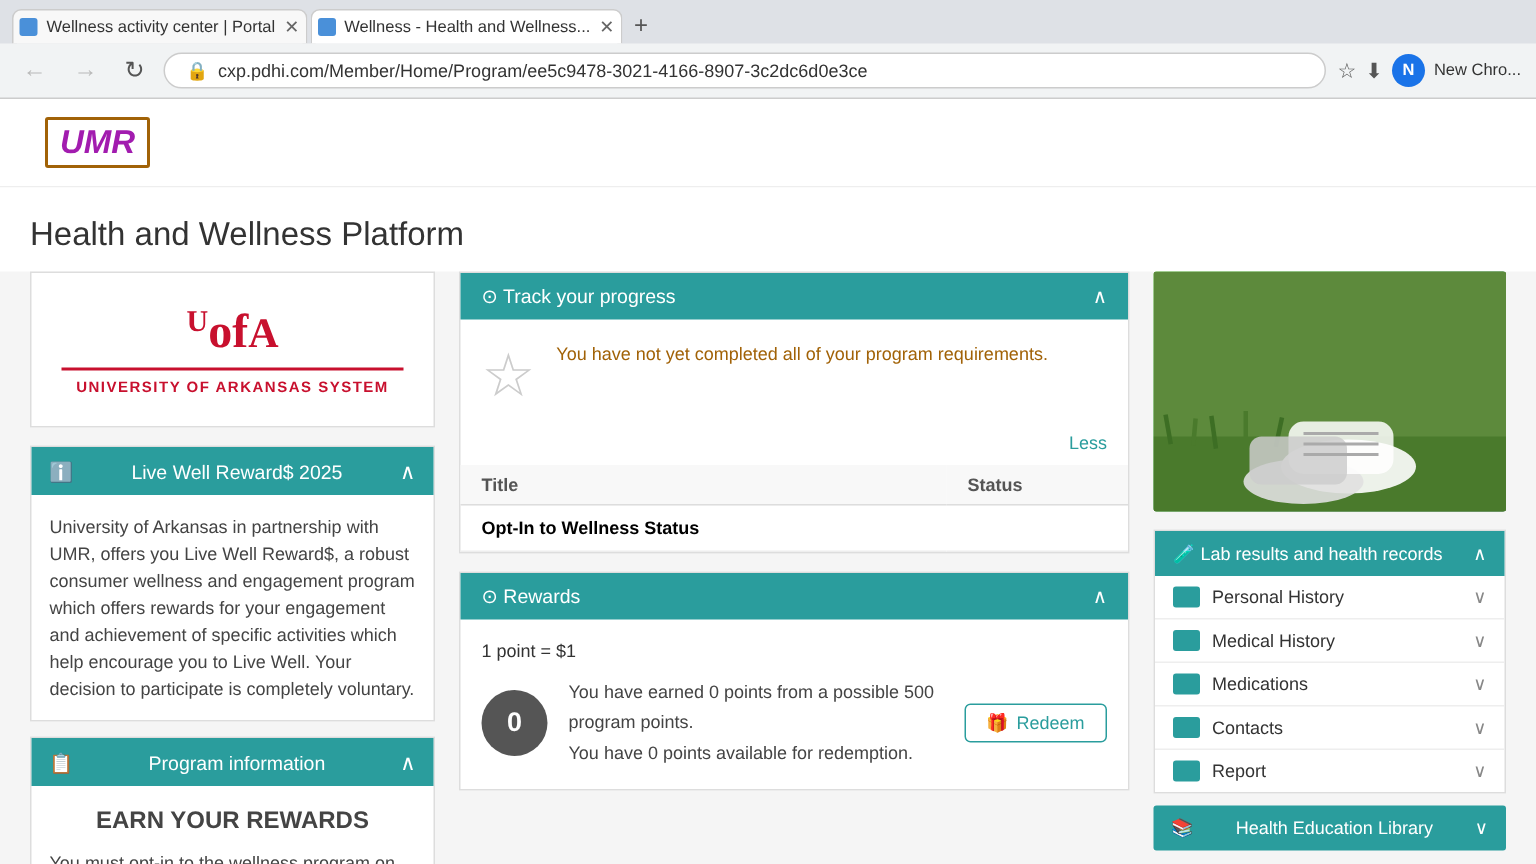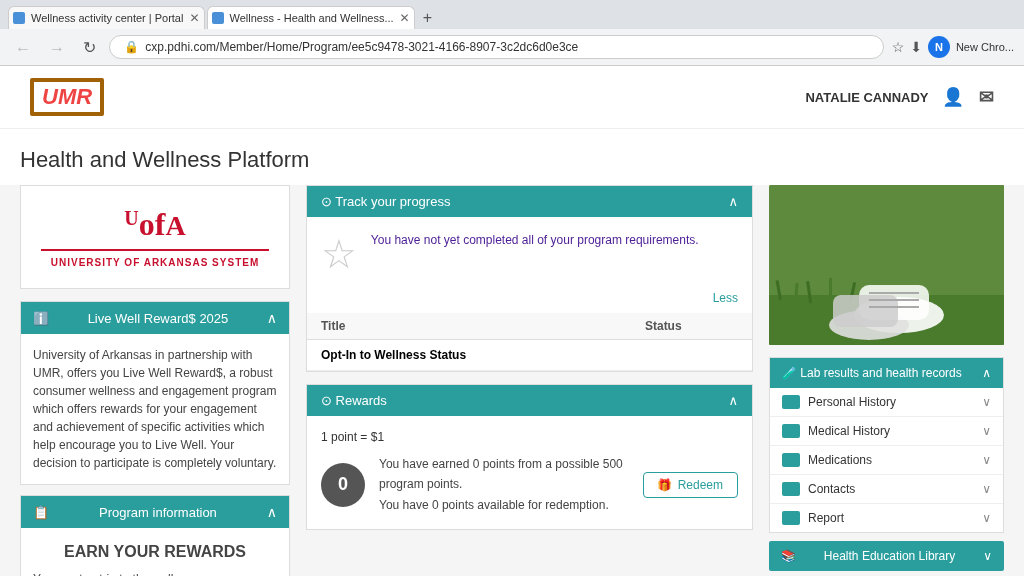--- a/index.html
+++ b/index.html
@@ -19,21 +19,21 @@
     .address-bar { flex: 1; background: #fff; border: 1px solid #ccc; border-radius: 20px; padding: 4px 14px; font-size: 12px; color: #333; display: flex; align-items: center; gap: 6px; }
     .address-text { font-size: 12px; color: #333; }
     .nav-icons { display: flex; gap: 6px; align-items: center; }
     .nav-icon-btn { background: none; border: none; font-size: 14px; color: #555; cursor: pointer; }
 
     
     .page-content { background: #fff; width: 1024px; min-height: 530px; overflow: hidden; }
 
     
     .site-header { display: flex; align-items: center; justify-content: space-between; padding: 12px 30px; border-bottom: 1px solid #eee; background: #fff; }
-    .umr-logo { color: #ef4444; font-weight: bold; font-size: 22px; font-style: italic; border: 4px solid #a16207; padding: 2px 8px; border-radius: 2px; }
+    .umr-logo { color: #a21caf; font-weight: bold; font-size: 22px; font-style: italic; border: 2px solid #a16207; padding: 2px 8px; border-radius: 2px; }
     .user-info { display: flex; align-items: center; gap: 14px; color: #333; font-size: 13px; font-weight: bold; }
     .user-icon { font-size: 18px; color: #555; }
 
     
     .page-title-area { padding: 18px 20px 12px; background: #fff; }
     .page-title { font-size: 22px; color: #333; font-weight: normal; }
 
     .content-wrapper { background: #f5f5f5; padding: 0 20px 20px; display: flex; gap: 16px; }
 
     
@@ -47,21 +47,21 @@
     .accordion-header { background: #2a9d9d; color: #fff; padding: 8px 12px; display: flex; align-items: center; justify-content: space-between; cursor: pointer; font-size: 13px; }
     .accordion-header .chevron { font-size: 14px; }
     .accordion-body { padding: 12px; font-size: 12px; color: #444; line-height: 1.5; }
 
     
     .mid-col { flex: 1; }
     .track-progress-box { background: #fff; border: 1px solid #ddd; margin-bottom: 12px; position: relative; }
     .section-header { background: #2a9d9d; color: #fff; padding: 8px 14px; display: flex; align-items: center; justify-content: space-between; font-size: 13px; }
     .progress-content { padding: 14px; display: flex; align-items: flex-start; gap: 14px; }
     .star-icon { font-size: 40px; color: #ccc; }
-    .progress-text { font-size: 12px; color: #4c1d95; line-height: 1.6; }
+    .progress-text { font-size: 12px; color: #a16207; line-height: 1.6; }
     .less-link { color: #2a9d9d; font-size: 12px; text-decoration: none; display: block; text-align: right; padding: 0 14px 8px; }
 
     .progress-table { width: 100%; border-collapse: collapse; font-size: 12px; }
     .progress-table th { background: #f8f8f8; padding: 6px 14px; text-align: left; border-bottom: 1px solid #ddd; color: #555; }
     .progress-table td { padding: 8px 14px; border-bottom: 1px solid #eee; font-weight: bold; }
 
     .rewards-box { background: #fff; border: 1px solid #ddd; }
     .rewards-content { padding: 14px; }
     .points-eq { font-size: 12px; color: #333; margin-bottom: 10px; }
     .rewards-row { display: flex; align-items: center; gap: 14px; }
@@ -116,25 +116,20 @@
       <button class="nav-icon-btn">⬇</button>
       <button class="nav-icon-btn" style="background:#1a73e8; color:#fff; border-radius:50%; width:22px; height:22px; font-size:11px; font-weight:bold;">N</button>
       <button class="nav-icon-btn" style="font-size:11px; color:#333;">New Chro...</button>
     </div>
   </div>
 
   <div class="page-content">
 
     <div class="site-header">
       <div class="umr-logo">UMR</div>
-      <div class="user-info">
-        <span>NATALIE CANNADY</span>
-        <span class="user-icon">👤</span>
-        <span class="user-icon">✉</span>
-      </div>
     </div>
 
     <div class="page-title-area">
       <h1 class="page-title">Health and Wellness Platform</h1>
     </div>
 
     <div class="content-wrapper">
 
       <div class="left-col">
 

